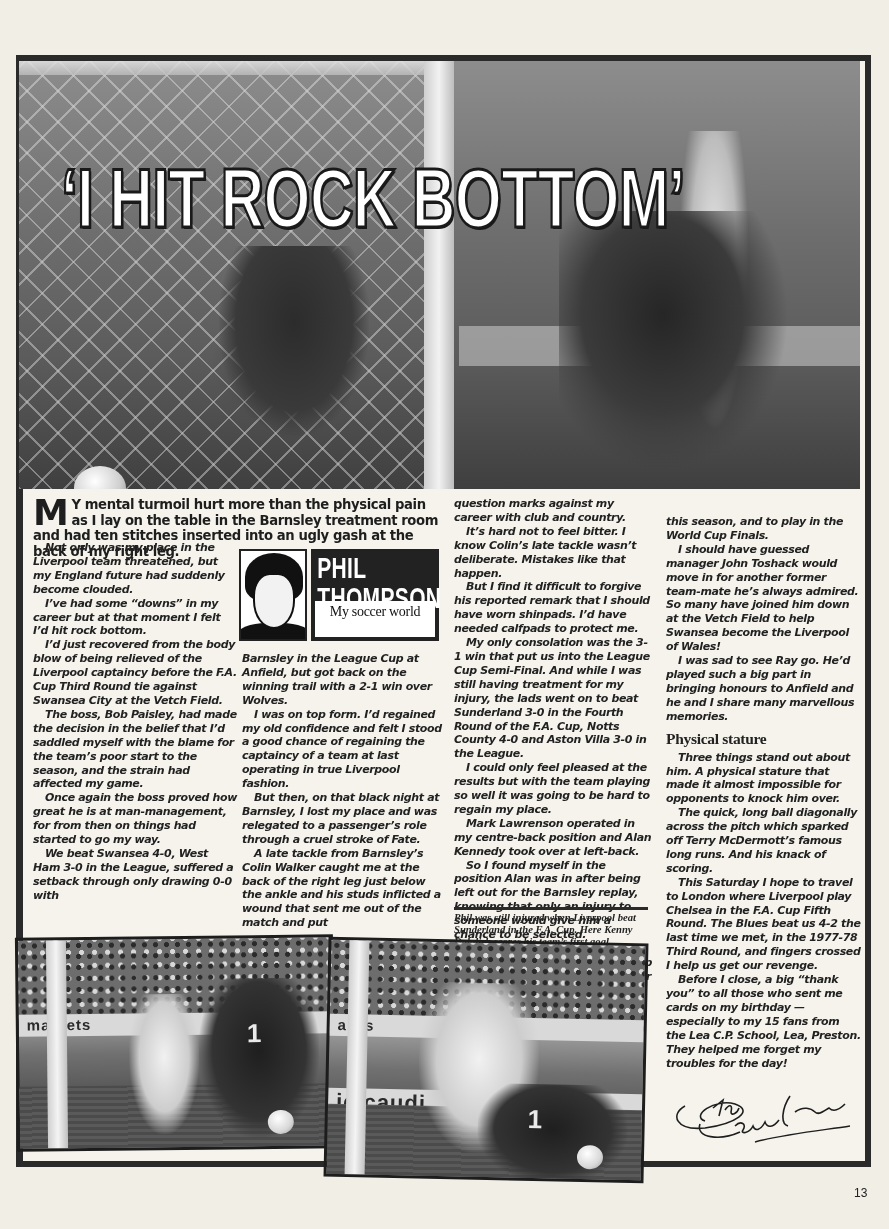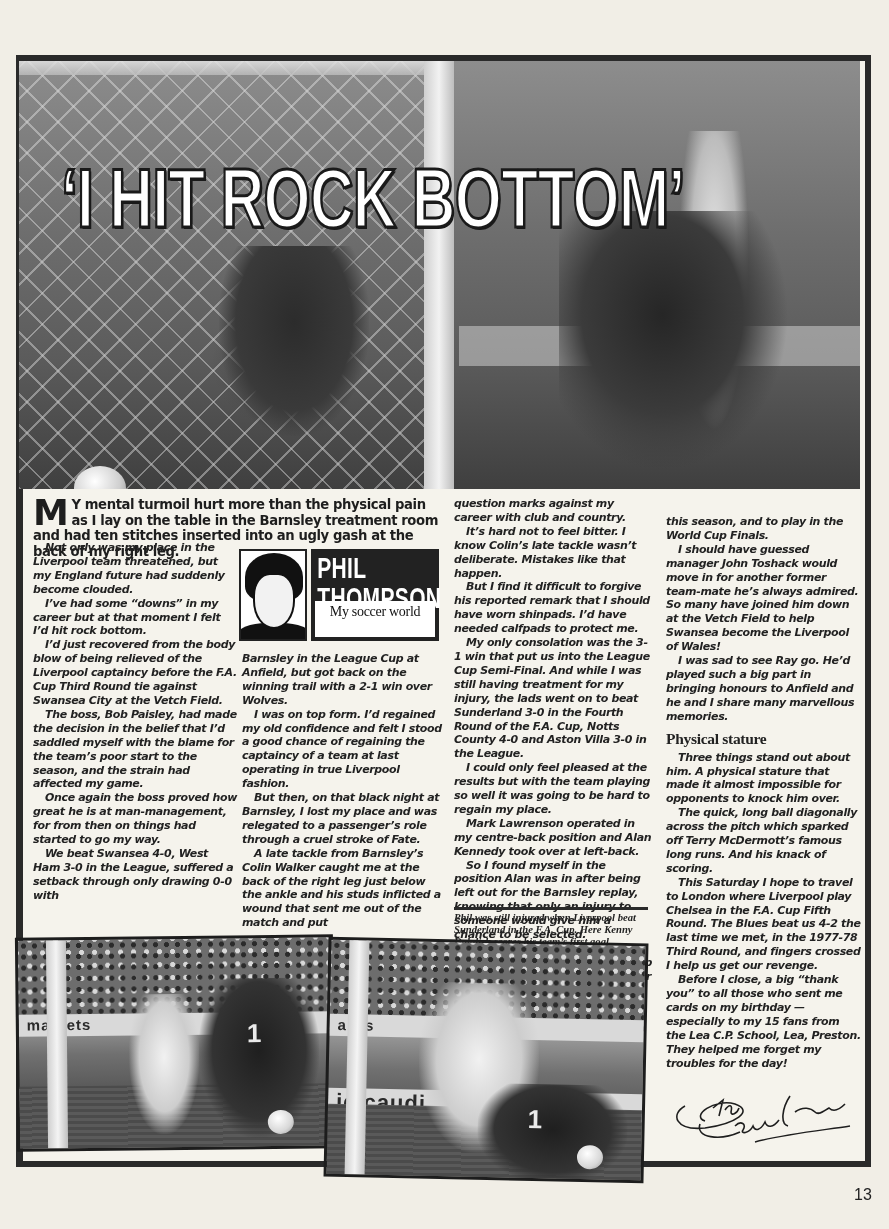--- a/index.html
+++ b/index.html
@@ -196,21 +196,21 @@
     position: absolute; color: #eaeaea; font-family: "Liberation Sans", sans-serif;
     font-weight: bold; font-size: 26px;
   }
   .p1 { left: 16px; top: 936px; width: 318px; height: 214px; transform: rotate(-0.6deg); }
   .p2 { left: 326px; top: 940px; width: 320px; height: 240px; transform: rotate(1.2deg); z-index: 2; }
   .signature {
     position: absolute; left: 665px; top: 1086px; width: 195px; height: 62px;
   }
   .page-number {
     position: absolute; left: 854px; top: 1186px;
-    font-family: "Liberation Sans", sans-serif; font-size: 16px; color: #222;
+    font-family: "Liberation Sans", sans-serif; font-size: 12px; color: #222;
   }
 </style>
 </head>
 <body>
 
 <div class="page-frame"></div>
 
 <div class="hero">
   <div class="net"></div>
   <div class="crossbar"></div>

